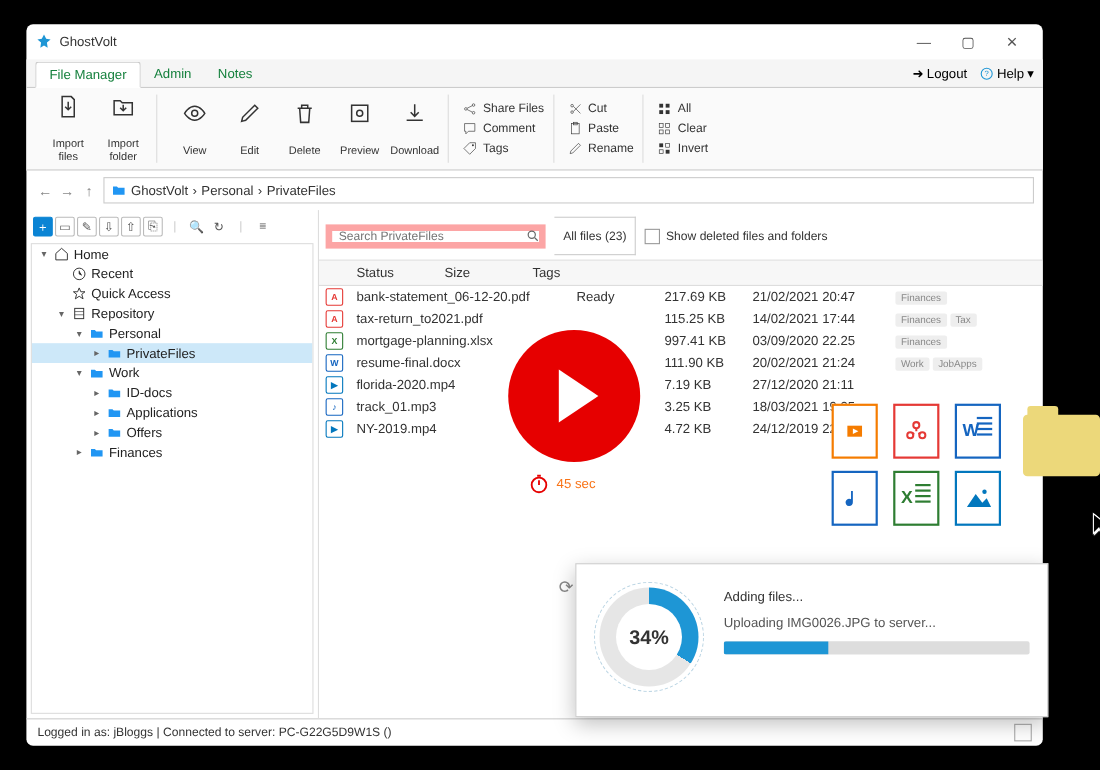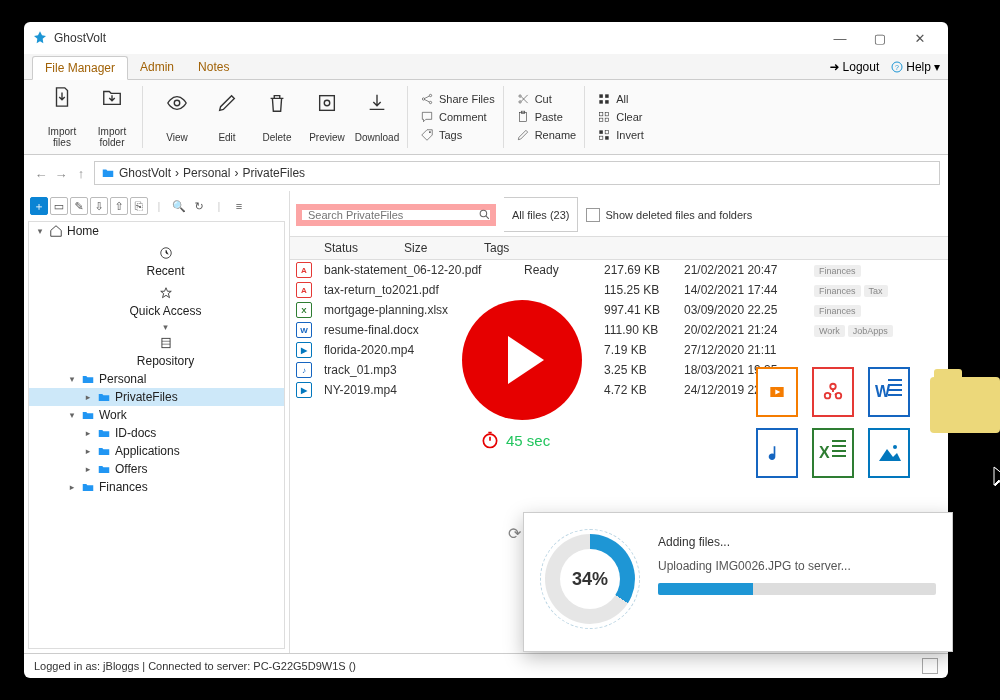--- a/index.html
+++ b/index.html
@@ -4,21 +4,21 @@
 <style>
 * { margin:0; padding:0; box-sizing:border-box; font-family:"Segoe UI",Arial,sans-serif; }
 body { background:#000; width:1000px; height:700px; overflow:hidden; position:relative; }
 .window { background:#fff; width:924px; height:656px; position:absolute; top:22px; left:24px; border-radius:6px; display:flex; flex-direction:column; box-shadow:0 4px 20px rgba(0,0,0,0.3); }
 .titlebar { height:32px; display:flex; align-items:center; padding:0 8px; }
 .titlebar .logo { width:16px; height:16px; margin-right:6px; }
 .titlebar .app-title { font-size:12px; color:#333; }
 .titlebar .win-controls { margin-left:auto; display:flex; gap:0; }
 .titlebar .win-controls div { width:40px; height:28px; display:flex; align-items:center; justify-content:center; font-size:13px; color:#555; }
 .ribbon-tabs { display:flex; align-items:center; border-bottom:1px solid #ccc; padding:0 8px; height:26px; background:#f5f5f5; }
-.ribbon-tab { padding:4px 12px; font-size:12px; color:#a16207; cursor:pointer; }
+.ribbon-tab { padding:4px 12px; font-size:12px; color:#15803d; cursor:pointer; }
 .ribbon-tab.active { background:#fff; border:1px solid #ccc; border-bottom:1px solid #fff; border-radius:3px 3px 0 0; position:relative; top:1px; }
 .ribbon-right { margin-left:auto; display:flex; gap:12px; align-items:center; font-size:12px; }
 .ribbon-right span{display:flex;align-items:center;gap:3px;}
 .ribbon { display:flex; border-bottom:1px solid #ccc; padding:6px 8px; gap:4px; background:#fafafa;}
 .ribbon-grp { display:flex; gap:6px; padding:0 8px; border-right:1px solid #ddd; }
 .ribbon-grp:last-child{border-right:none;}
 .big-btn { display:flex; flex-direction:column; align-items:center; justify-content:center; gap:18px; width:44px; font-size:10px; color:#333; text-align:center; cursor:pointer;}
 .big-btn svg { width:22px; height:22px; }
 .small-btns { display:flex; flex-direction:column; gap:2px; justify-content:center;}
 .small-btn { display:flex; align-items:center; gap:5px; font-size:11px; color:#333; cursor:pointer; padding:1px 0;}
@@ -30,21 +30,21 @@
 .breadcrumb svg{width:14px;height:14px;}
 .main { flex:1; display:flex; overflow:hidden; }
 .sidebar { width:266px; border-right:1px solid #ddd; display:flex; flex-direction:column; padding:4px; }
 .sb-tools { display:flex; gap:2px; padding:2px 2px 6px 2px; }
 .sb-tools div { width:18px;height:18px;display:flex;align-items:center;justify-content:center;border:1px solid #bbb;font-size:11px;color:#555;cursor:pointer;border-radius:2px;}
 .sb-tools .primary{background:#0b84d4;border-color:#0b84d4;color:#fff;}
 .tree { font-size:12px; color:#222; flex:1; overflow:auto; border:1px solid #ddd;}
 .tree-row { display:flex; align-items:center; gap:4px; padding:2px 4px; cursor:pointer; white-space:nowrap;}
 .tree-row.selected { background:#cde8f9; }
 .tree-row svg { width:14px; height:14px; }
-.indent0{padding-left:6px;} .indent1{padding-left:22px;flex-direction:column;} .indent2{padding-left:38px;} .indent3{padding-left:54px;}
+.indent0{padding-left:6px;} .indent1{padding-left:22px;} .indent2{padding-left:38px;} .indent3{padding-left:54px;}
 .caret{width:10px;color:#666;font-size:9px;display:inline-block;text-align:center;}
 .content { flex:1; display:flex; flex-direction:column; overflow:hidden;}
 .content-tools { display:flex; align-items:center; gap:8px; padding:6px 6px 4px 6px; }
 .search { position:relative; }
 .search input { border:6px solid #fca5a5; height:22px; width:200px; padding:0 22px 0 6px; font-size:11px; }
 .search svg{position:absolute;right:5px;top:4px;width:13px;height:13px;color:#666;}
 .filter-badge { border:1px solid #ccc; border-left:none; height:35px; padding:0 8px; font-size:11px; display:flex; align-items:center;color:#333;cursor:pointer;text-align:right;}
 .chk{width:14px;height:14px;border:1px solid #999;display:inline-block;margin-right:5px;}
 .chk-label{font-size:11px;color:#333;display:flex;align-items:center;cursor:pointer;}
 .filegrid { flex:1; display:flex;flex-direction:column; border-top:1px solid #ddd; overflow:hidden; font-size:12px;}
@@ -56,21 +56,21 @@
 .fg-row div{padding:1px 6px;}
 .file-icon{width:16px;height:16px;border:1px solid #aaa;border-radius:2px;display:flex;align-items:center;justify-content:center;font-size:8px;font-weight:bold;}
 .ic-pdf{border-color:#e53935;color:#e53935;} .ic-xls{border-color:#2e7d32;color:#2e7d32;} .ic-doc{border-color:#1565c0;color:#1565c0;} .ic-vid{border-color:#0277bd;color:#0277bd;} .ic-aud{border-color:#1565c0;color:#1565c0;}
 .tag{background:#eee;color:#888;font-size:9px;padding:1px 5px;border-radius:2px;margin-right:3px;}
 .statusbar{border-top:1px solid #ccc;padding:4px 10px;font-size:11px;color:#333;display:flex;align-items:center;}
 .statusbar .copy{margin-left:auto;width:16px;height:16px;border:1px solid #aaa;}
 
 
 .play-overlay{position:absolute;left:462px;top:300px;width:120px;height:120px;background:#e60000;border-radius:50%;display:flex;align-items:center;justify-content:center;}
 .play-overlay .tri{width:0;height:0;border-left:36px solid #fff;border-top:24px solid transparent;border-bottom:24px solid transparent;margin-left:8px;}
-.timer{position:absolute;left:480px;top:430px;color:#22c55e;font-size:15px;font-weight:500;display:flex;align-items:center;gap:6px;}
+.timer{position:absolute;left:480px;top:430px;color:#f97316;font-size:12px;font-weight:500;display:flex;align-items:center;gap:6px;}
 .timer svg{width:20px;height:20px;}
 .iconrow{position:absolute;left:756px;top:367px;display:flex;gap:14px;}
 .iconrow2{position:absolute;left:756px;top:428px;display:flex;gap:14px;}
 .file-thumb{width:42px;height:50px;border:2px solid #888;background:#fff;display:flex;align-items:center;justify-content:center;position:relative;}
 .file-thumb.pdf{border-color:#e53935;} .file-thumb.doc{border-color:#1565c0;} .file-thumb.xls{border-color:#2e7d32;} .file-thumb.vid{border-color:#f57c00;} .file-thumb.img-t{border-color:#0277bd;} .file-thumb.aud{border-color:#1565c0;}
 .lines{position:absolute;right:6px;top:10px;display:flex;flex-direction:column;gap:3px;}
 .lines span{width:14px;height:2px;background:currentColor;}
 .folder-thumb{position:absolute;left:930px;top:367px;width:74px;height:100px;}
 .folder-shape{width:70px;height:56px;background:#ecd87a;border-radius:4px;position:relative;margin-top:10px;}
 .folder-shape::before{content:'';position:absolute;top:-8px;left:4px;width:28px;height:12px;background:#ecd87a;border-radius:3px 3px 0 0;}

